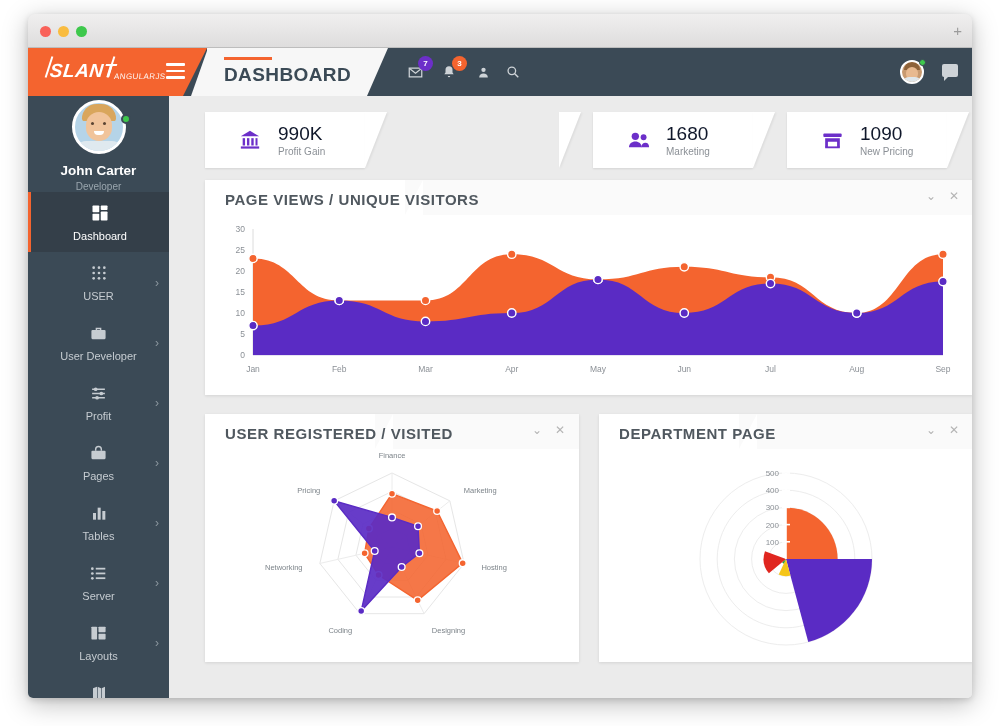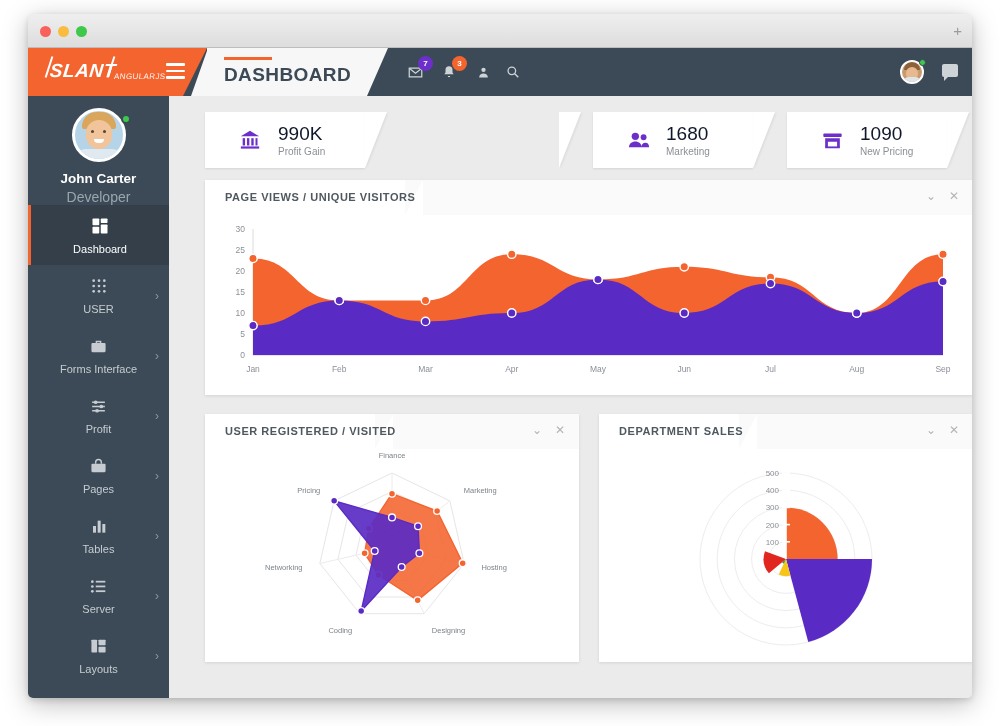--- a/index.html
+++ b/index.html
@@ -107,35 +107,35 @@
   }
   #avatar-top .hair { position: absolute; left: 2px; top: 0; width: 16px; height: 8px; background: #8d6239; border-radius: 8px 8px 0 0;}
   #avatar-top .face { position: absolute; left: 4px; top: 5px; width: 12px; height: 13px; background: #e8b98f; border-radius: 6px;}
   #avatar-top .body { position: absolute; left: 0px; top: 15px; width: 20px; height: 10px; background: #dfe6ea; border-radius: 7px 7px 0 0;}
   #avatar-dot { position: absolute; right: 46px; top: 11px; width: 7px; height: 7px; border-radius: 50%; background: #3ec84c; border: 1.5px solid #3b4a56; }
   #chat-icon { position: absolute; right: 14px; top: 16px; width: 16px; height: 13px; background: #ced3d7; border-radius: 2px; cursor: pointer;}
   #chat-icon:after { content:""; position: absolute; left: 2px; bottom: -4px; width: 0; height: 0; border-top: 5px solid #ced3d7; border-right: 5px solid transparent;}
 
   
   #sidebar { position: absolute; left: 0; top: 48px; width: 141px; height: 602px; background: #3b4a56; }
-  #profile { padding-top: 12px; text-align: center; }
+  #profile { padding-top: 4px; text-align: center; }
   #profile-avatar {
     position: relative; margin: 0 auto;
     width: 54px; height: 54px; border-radius: 50%;
     background: #b5d4e8; border: 3px solid #fff; overflow: hidden;
   }
   #profile-avatar .p-hair { position: absolute; left: 7px; top: 1px; width: 34px; height: 17px; background: #d9a65c; border-radius: 17px 17px 3px 3px;}
   #profile-avatar .p-face { position: absolute; left: 11px; top: 9px; width: 26px; height: 29px; background: #f1c49b; border-radius: 13px;}
   #profile-avatar .p-eye1 { position: absolute; left: 16px; top: 19px; width: 3px; height: 3px; background: #5a4432; border-radius: 50%;}
   #profile-avatar .p-eye2 { position: absolute; left: 28px; top: 19px; width: 3px; height: 3px; background: #5a4432; border-radius: 50%;}
   #profile-avatar .p-mouth { position: absolute; left: 19px; top: 28px; width: 10px; height: 4px; background: #fff; border-radius: 0 0 5px 5px;}
   #profile-avatar .p-body { position: absolute; left: -1px; top: 38px; width: 50px; height: 20px; background: #dfe9ef; border-radius: 12px 12px 0 0;}
   #profile-online { position: absolute; right: 38px; top: 18px; width: 10px; height: 10px; border-radius: 50%; background: #3ec84c; border: 2px solid #3b4a56;}
   #profile-name { margin-top: 9px; color: #fff; font-size: 13.5px; font-weight: bold; }
-  #profile-role { margin-top: 3px; color: #9aa6ae; font-size: 14px; }
+  #profile-role { margin-top: 3px; color: #9aa6ae; font-size: 10px; }
 
   .menu-item {
     position: relative;
     padding: 11px 0 10px 0;
     text-align: center; cursor: pointer;
   }
   .menu-item.active { background: #343f49; border-left: 3px solid #f4642f; }
   .menu-item .mi-icon { display: flex; justify-content: center; align-items: center; height: 20px; }
   .menu-item .mi-icon svg { fill: #c6ccd1; }
   .menu-item.active .mi-icon svg { fill: #ffffff; }
@@ -171,21 +171,21 @@
   
   .panel { position: absolute; background: #fff; box-shadow: 0 1px 3px rgba(0,0,0,.10); }
   .panel-head { position: relative; height: 35px; }
   .panel-head-bg { position: absolute; left: 0; top: 0; height: 35px; background: #ffffff; }
   .panel-head-slant {
     position: absolute; top: 0; width: 0; height: 0;
     border-top: 35px solid #fafafa; border-right: 18px solid transparent;
   }
   .panel-title {
     position: absolute; left: 20px; top: 11px;
-    font-size: 11px; font-weight: bold; color: #50585f; letter-spacing: .55px;
+    font-size: 15px; font-weight: bold; color: #50585f; letter-spacing: .55px;
   }
   .panel-tools { position: absolute; right: 14px; top: 9px; display: flex; gap: 13px; }
   .panel-tools span { font-size: 12px; color: #b4b4b4; cursor: pointer; line-height: 14px; }
   .panel-head-tail { position: absolute; top: 0; height: 35px; background: #fafafa; }
 
   .axis-label { font-size: 8.5px; fill: #8b9096; font-family: "Liberation Sans", sans-serif; }
   .radar-label { font-size: 7.5px; fill: #7d848a; font-family: "Liberation Sans", sans-serif; }
   .polar-label { font-size: 8px; fill: #8b9096; font-family: "Liberation Sans", sans-serif; }
 </style>
 </head>
@@ -305,21 +305,21 @@
             <div class="mi-label">USER</div>
             <div class="mi-arrow">›</div>
           </div>
           <div class="menu-item">
             <div class="mi-icon">
               <svg width="17" height="17" viewBox="0 0 24 24">
                 <rect x="2" y="7" width="20" height="13" rx="1.5"></rect>
                 <path d="M9 7V5h6v2" fill="none" stroke="#c6ccd1" stroke-width="2"></path>
               </svg>
             </div>
-            <div class="mi-label">Forms Interface</div>
+            <div class="mi-label">User Developer</div>
             <div class="mi-arrow">›</div>
           </div>
           <div class="menu-item">
             <div class="mi-icon">
               <svg width="17" height="17" viewBox="0 0 24 24">
                 <path d="M3 6h18M3 12h18M3 18h18" stroke="#c6ccd1" stroke-width="2.2" fill="none"></path>
                 <circle cx="8" cy="6" r="2.6"></circle>
                 <circle cx="16" cy="12" r="2.6"></circle>
                 <circle cx="10" cy="18" r="2.6"></circle>
               </svg>
@@ -540,21 +540,21 @@
             <text x="97.54061477819586" y="121.41852089983142" text-anchor="end" class="radar-label">Networking</text>
             <text x="115.25914316873357" y="43.788575781442624" text-anchor="end" class="radar-label">Pricing</text>
           </svg>
       </div>
 
       <div class="panel" style="left:430px;top:318px;width:374px;height:248px">
         <div class="panel-head">
           <div class="panel-head-bg" style="left:0;width:140px"></div>
           <div class="panel-head-slant" style="left:140px"></div>
           <div class="panel-head-tail" style="left:158px;width:216px"></div>
-          <div class="panel-title">DEPARTMENT SALES</div>
+          <div class="panel-title">DEPARTMENT PAGE</div>
           <div class="panel-tools">
             <span>⌄</span>
             <span>✕</span>
           </div>
         </div>
         <svg id="polar-chart" width="374" height="213">
             <circle cx="187" cy="110" r="17.2" fill="none" stroke="#ededed" stroke-width="1"></circle>
             <circle cx="187" cy="110" r="34.4" fill="none" stroke="#ededed" stroke-width="1"></circle>
             <circle cx="187" cy="110" r="51.6" fill="none" stroke="#ededed" stroke-width="1"></circle>
             <circle cx="187" cy="110" r="68.8" fill="none" stroke="#ededed" stroke-width="1"></circle>

